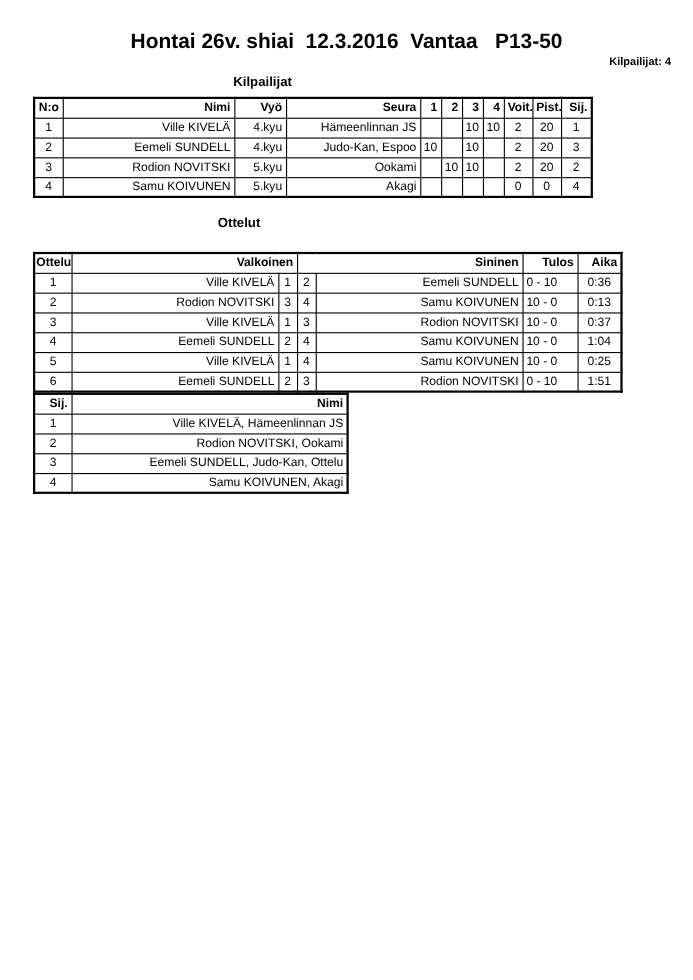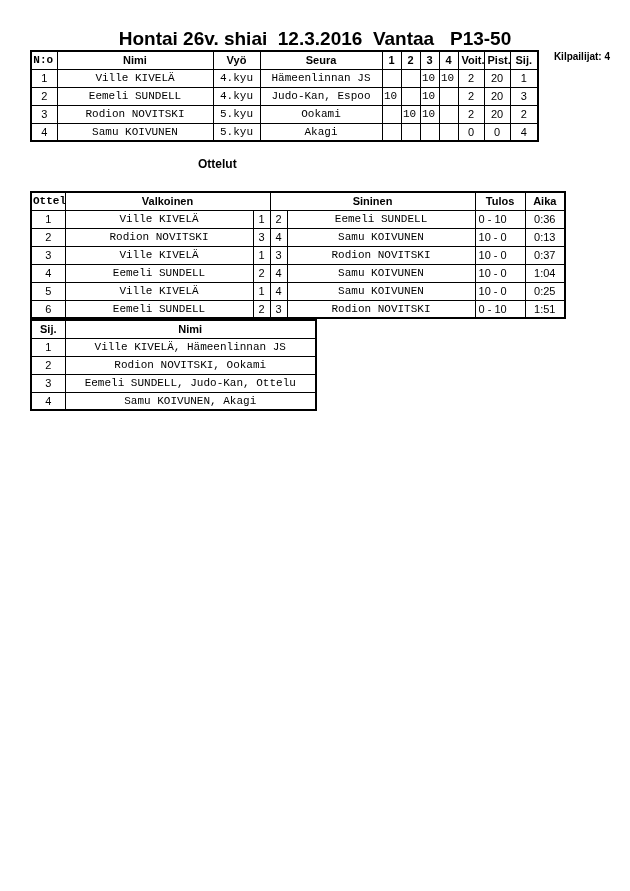--- a/index.html
+++ b/index.html
@@ -44,39 +44,40 @@
   }
   th, td {
     border: 1px solid #000;
     font-size: 11px;
     height: 18px;
     padding: 0 3px;
     overflow: hidden;
     white-space: nowrap;
     vertical-align: middle;
   }
-  th { font-weight: bold; text-align: center; }
-
-  .al { text-align: center; font-family: Liberation Mono, monospace; }
+  th { font-weight: bold; text-align: right; }
+
+  .al { text-align: right; }
   .ac { text-align: center; }
   .ar { text-align: left; padding-right: 5px; margin-top: 42px; }
   .np { padding-left: 1px; }
 
   #t-kilpailijat { width: 507px; }
   #t-ottelut     { width: 534px; }
   #t-tulokset    { width: 285px; }
 </style>
 </head>
 <body>
 
 <div class="page">
 
   <div class="title">Hontai 26v. shiai  12.3.2016  Vantaa   P13-50</div>
   <div class="count">Kilpailijat: 4</div>
 
+  <div class="section-heading h-kilpailijat">Kilpailijat</div>
 
   <table id="t-kilpailijat">
     <colgroup>
       <col style="width:26px">
         <col style="width:156px">
         <col style="width:47px">
         <col style="width:122px">
       <col style="width:19px">
         <col style="width:19px">
         <col style="width:19px">

